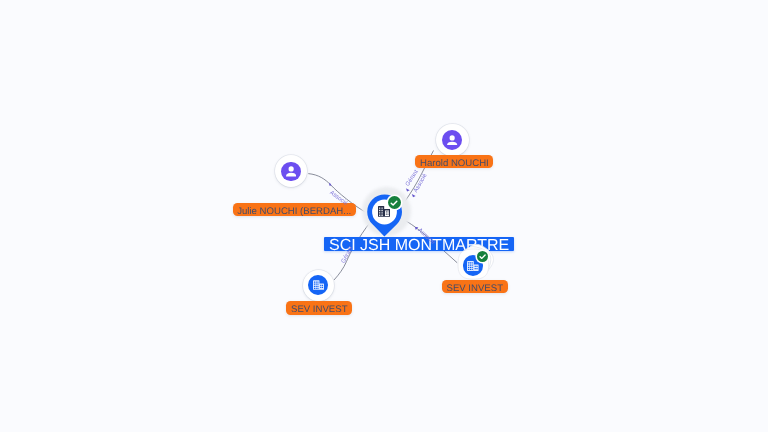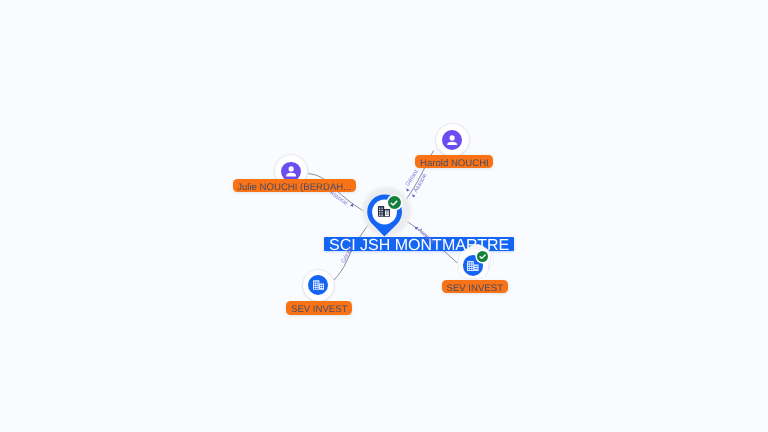--- a/index.html
+++ b/index.html
@@ -113,21 +113,21 @@
 
     <div class="node" style="left:275.0px;top:155.0px">
       <div class="disc" style="left:0;top:0"></div>
       <div class="inner" style="left:6.2px;top:6.5px;width:19.8px;height:19.8px;background:#6c4ef0">
         <svg width="10.3" height="10.4" viewBox="0 0 103 104">
           <circle cx="51.5" cy="29" r="26" fill="#fff"></circle>
           <path d="M0,104 C0,82 19,68 51.5,68 C84,68 103,82 103,104 Z" fill="#fff"></path>
         </svg>
       </div>
     </div>
-    <div class="nlabel" style="left:232.5px;top:179px">Julie NOUCHI (BERDAH...</div>
+    <div class="nlabel" style="left:232.5px;top:203px">Julie NOUCHI (BERDAH...</div>
 
     <div class="node" style="left:457.6px;top:248.9px">
       <svg class="stackwrap" width="60" height="60" viewBox="-8 -8 60 60" style="left:-8px;top:-8px;overflow:visible">
         <g fill="#ffffff" stroke="#e4e7ee" stroke-width="0.8">
           <path transform="translate(5.1,-3.2) rotate(38 14.6 14.3)" d="M14.6,0 C20.5,0 23.9,1.2 26.0,3.4 C28.1,5.5 29.2,8.7 29.2,14.3 C29.2,19.9 28.1,23.1 26.0,25.2 C23.9,27.4 20.5,28.6 14.6,28.6 C8.7,28.6 5.3,27.4 3.2,25.2 C1.1,23.1 0,19.9 0,14.3 C0,8.7 1.1,5.5 3.2,3.4 C5.3,1.2 8.7,0 14.6,0 Z"></path>
           <path transform="translate(3.0,-1.6) rotate(19 14.6 14.3)" d="M14.6,0 C20.5,0 23.9,1.2 26.0,3.4 C28.1,5.5 29.2,8.7 29.2,14.3 C29.2,19.9 28.1,23.1 26.0,25.2 C23.9,27.4 20.5,28.6 14.6,28.6 C8.7,28.6 5.3,27.4 3.2,25.2 C1.1,23.1 0,19.9 0,14.3 C0,8.7 1.1,5.5 3.2,3.4 C5.3,1.2 8.7,0 14.6,0 Z"></path>
           <path d="M15.35,0 C21.6,0 25.2,1.25 27.4,3.55 C29.65,5.8 30.7,9.2 30.7,15.1 C30.7,21.0 29.65,24.4 27.4,26.65 C25.2,28.9 21.6,30.2 15.35,30.2 C9.1,30.2 5.5,28.9 3.3,26.65 C1.05,24.4 0,21.0 0,15.1 C0,9.2 1.05,5.8 3.3,3.55 C5.5,1.25 9.1,0 15.35,0 Z"></path>
         </g>
       </svg>
       <div class="inner" style="left:5.2px;top:6.3px;width:20.7px;height:20.7px;background:#1565f5">

